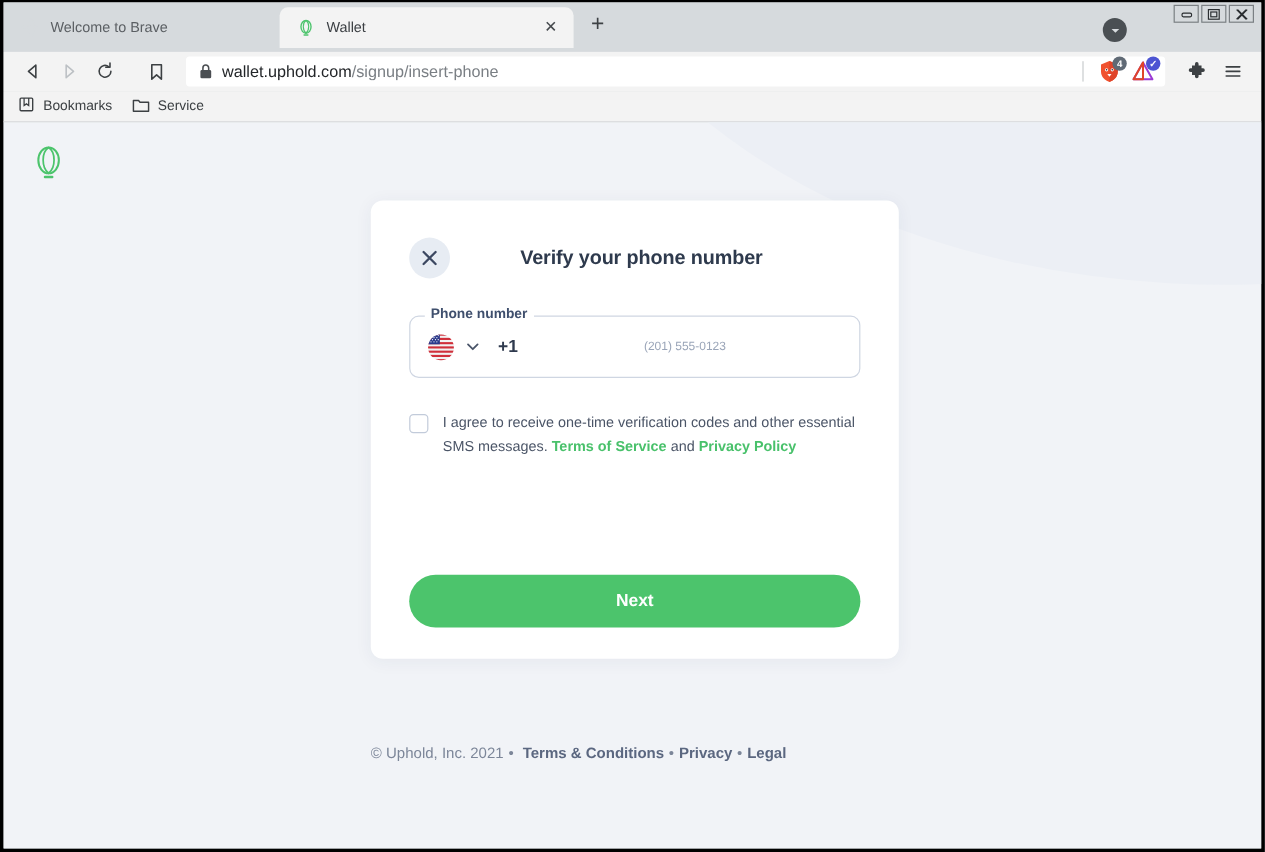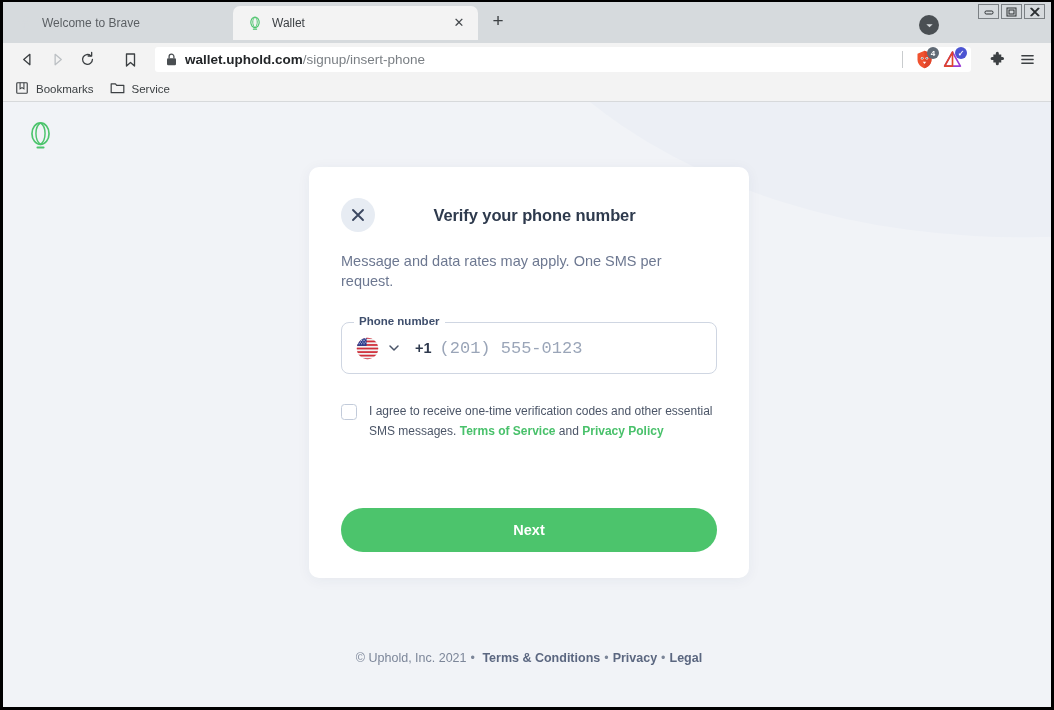--- a/index.html
+++ b/index.html
@@ -167,21 +167,21 @@
     margin-right: 6px;
   }
   .lock { flex: 0 0 11px; display:flex; align-items:center; }
   .urltext {
     flex: 1;
     font-size: 13.5px;
     color: #7a7f84;
     white-space: nowrap;
     overflow: hidden;
   }
-  .urltext b { color: #232629; font-weight: 700; }
+  .urltext b { color: #232629; font-weight: 400; }
 
   .url-sep {
     width: 1px; height: 17px;
     background: #c9ccce;
     margin-right: 3px;
   }
   .ext-icons { display: flex; align-items: center; gap: 7px; padding-right: 2px; }
   .ext-icon { position: relative; width: 21px; height: 21px; }
   .badge {
     position: absolute;
@@ -316,26 +316,27 @@
   .dialcode {
     font-size: 14.5px;
     color: #2f3a4e;
     font-weight: bold;
     margin-left: 4px;
   }
   .phone-input {
     flex: 1;
     border: 0;
     outline: 0;
-    font-family: Liberation Mono, monospace;
-    font-size: 17px;
+    font-family: Liberation Sans, sans-serif;
+    font-size: 10px;
     color: #2f3a4e;
     background: transparent;
     padding: 0;
     margin-left: -2px;
+    text-align: center;
   }
   .phone-input::placeholder { color: #9aa5b8; }
 
   
   .agree {
     margin-top: 27px;
     display: flex;
     gap: 12px;
     align-items: flex-start;
   }
@@ -354,41 +355,40 @@
     max-width: 352px;
   }
   .agree-text a {
     color: #49c16b;
     font-weight: bold;
     text-decoration: none;
   }
 
   
   .next-btn {
-    margin-top: 67px;
+    margin-top: 97px;
     margin-bottom: 26px;
     width: 100%;
     height: 44px;
     border: 0;
     border-radius: 24px;
     background: #4cc46c;
     color: #fff;
     font-size: 14.5px;
     font-weight: bold;
     font-family: "Liberation Sans", sans-serif;
     cursor: pointer;
   }
 
   
   .footer {
     position: absolute;
     left: 306px;
-    top: 549px;
+    top: 519px;
     width: 440px;
-    text-align: center;
     font-size: 12.5px;
     color: #7c8699;
   }
   .footer .sep { margin: 0 4px; }
   .footer a {
     color: #5b6780;
     font-weight: bold;
     text-decoration: none;
   }
 </style>
@@ -555,21 +555,20 @@
 
       <div class="card-head">
         <div class="close-circle">
           <svg width="14" height="14" viewBox="0 0 14 14">
             <path d="M2 2 L12 12 M12 2 L2 12" stroke="#3c4861" stroke-width="1.9" stroke-linecap="round"></path>
           </svg>
         </div>
         <div class="card-title">Verify your phone number</div>
       </div>
 
-      <div class="card-sub">Message and data rates may apply. One SMS per request.</div>
 
       
       <div class="field">
         <span class="field-legend">Phone number</span>
 
         <span class="flag">
           <svg width="23" height="23" viewBox="0 0 24 24">
             <defs>
                 <clipPath id="fc">
                   <circle cx="12" cy="12" r="11.2"></circle>

